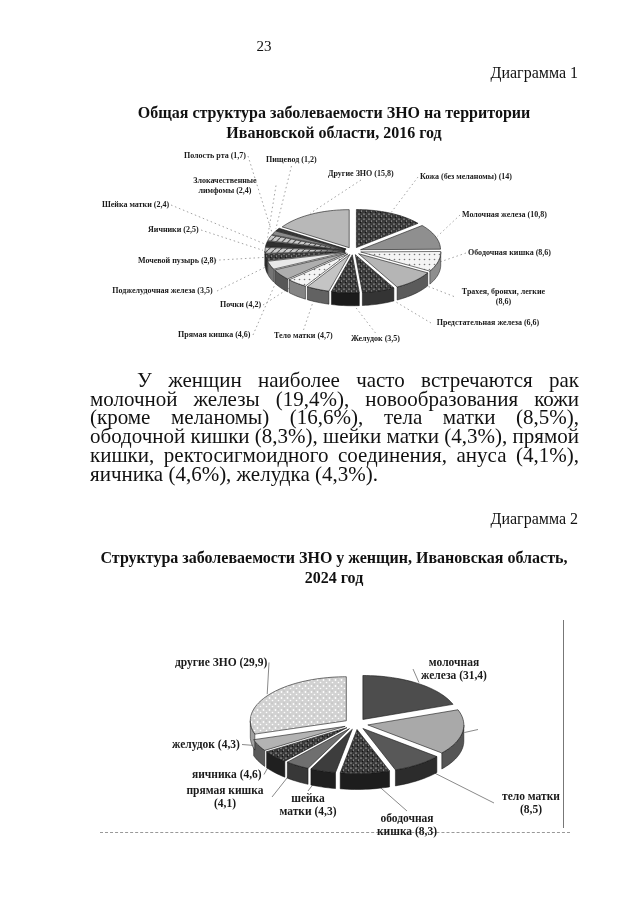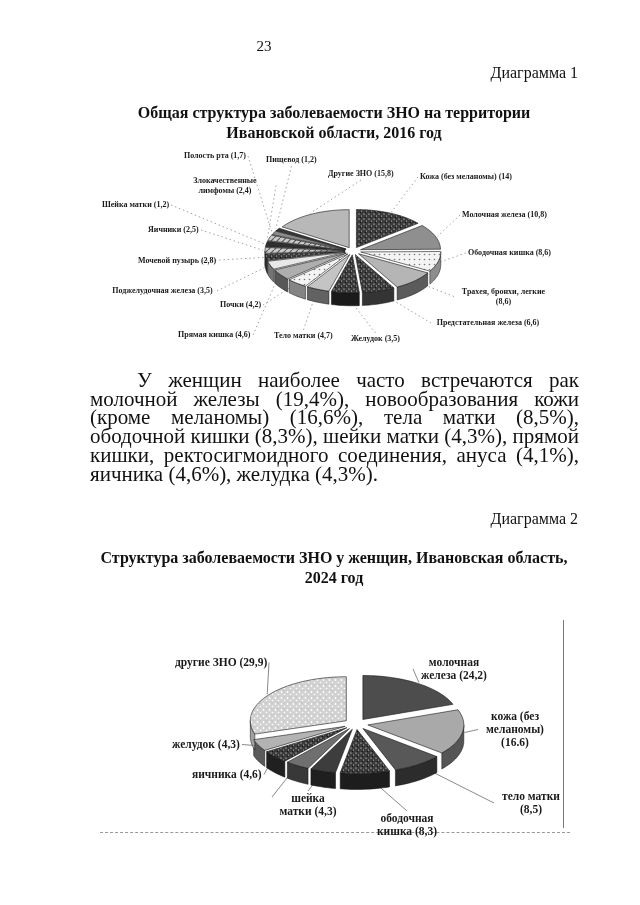--- a/index.html
+++ b/index.html
@@ -109,21 +109,21 @@
         <path d="M 257.7938075951568,101.34970541269874 L 183.98,86.70 L 185.12,85.46 L 186.36,84.24 L 187.69,83.04 Z" fill="#8a8a8a" stroke="#161616" stroke-width="0.6"></path>
         <path d="M 258.13978675045075,101.04512977163027 L 188.04,82.74 L 189.54,81.50 L 191.14,80.28 Z" fill="#383838" stroke="#161616" stroke-width="0.6"></path>
         <path d="M 261.1900943706565,99.65859802127589 L 194.19,78.90 L 195.98,77.65 L 197.87,76.44 L 199.86,75.26 L 201.95,74.12 L 204.13,73.03 L 206.40,71.97 L 208.75,70.96 L 211.19,69.99 L 213.71,69.07 L 216.31,68.20 L 218.97,67.38 L 221.70,66.61 L 224.50,65.89 L 227.35,65.23 L 230.25,64.62 L 233.20,64.06 L 236.20,63.56 L 239.24,63.12 L 242.31,62.73 L 245.41,62.41 L 248.54,62.14 L 251.68,61.93 L 254.84,61.78 L 258.01,61.69 L 261.19,61.66 Z" fill="#b8b8b8" stroke="#161616" stroke-width="0.6"></path>
       </g>
     </svg>
   <div class="plabel nw" style="left:96px;top:3px;">Полость рта (1,7)</div>
   <div class="plabel nw" style="left:178px;top:7px;">Пищевод (1,2)</div>
   <div class="plabel nw" style="left:240px;top:21px;">Другие ЗНО (15,8)</div>
   <div class="plabel nw" style="left:332px;top:24px;">Кожа (без меланомы) (14)</div>
   <div class="plabel" style="left:88px;top:28px;width:98px;">Злокачественные лимфомы (2,4)</div>
-  <div class="plabel nw" style="left:14px;top:52px;">Шейка матки (1,2)</div>
+  <div class="plabel nw" style="left:14px;top:52px;">Шейка матки (2,4)</div>
   <div class="plabel nw" style="left:374px;top:62px;">Молочная железа (10,8)</div>
   <div class="plabel nw" style="left:60px;top:77px;">Яичники (2,5)</div>
   <div class="plabel nw" style="left:380px;top:100px;">Ободочная кишка (8,6)</div>
   <div class="plabel nw" style="left:34px;top:108px;padding-left:16px;">Мочевой пузырь (2,8)</div>
   <div class="plabel" style="left:22px;top:138px;width:105px;">Поджелудочная железа (3,5)</div>
   <div class="plabel" style="left:368px;top:139px;width:95px;">Трахея, бронхи, легкие (8,6)</div>
   <div class="plabel nw" style="left:132px;top:152px;">Почки (4,2)</div>
   <div class="plabel" style="left:345px;top:170px;width:110px;">Предстательная железа (6,6)</div>
   <div class="plabel nw" style="left:90px;top:182px;">Прямая кишка (4,6)</div>
   <div class="plabel nw" style="left:186px;top:183px;">Тело матки (4,7)</div>
@@ -191,20 +191,20 @@
         <path d="M 262.90006302451934,116.49982344583763 L 336.87,144.55 L 334.48,145.82 L 331.99,147.05 L 329.40,148.23 L 326.71,149.37 L 323.93,150.47 L 321.06,151.51 L 318.10,152.50 L 315.06,153.44 L 311.95,154.32 L 308.77,155.15 L 305.52,155.93 L 302.21,156.64 L 298.84,157.30 L 295.42,157.90 Z" fill="#585858" stroke="#161616" stroke-width="0.6"></path>
         <path d="M 257.0166558657049,117.48022577104526 L 289.54,158.88 L 286.15,159.41 L 282.72,159.87 L 279.26,160.28 L 275.77,160.63 L 272.25,160.92 L 268.71,161.15 L 265.15,161.32 L 261.58,161.43 L 258.01,161.48 L 254.43,161.46 L 250.86,161.39 L 247.30,161.25 L 243.75,161.06 L 240.21,160.80 Z" fill="url(#pp1-speckle)" stroke="#161616" stroke-width="0.6"></path>
         <path d="M 252.327668293738,117.23612444820122 L 235.53,160.56 L 231.89,160.23 L 228.29,159.83 L 224.72,159.38 L 221.19,158.86 L 217.71,158.28 L 214.28,157.63 L 210.91,156.93 Z" fill="#3d3d3d" stroke="#161616" stroke-width="0.6"></path>
         <path d="M 249.4748742066545,116.6158224895881 L 208.06,156.31 L 204.90,155.58 L 201.80,154.81 L 198.77,153.98 L 195.80,153.10 L 192.91,152.17 L 190.09,151.19 L 187.36,150.16 Z" fill="#6f6f6f" stroke="#161616" stroke-width="0.6"></path>
         <path d="M 246.9986671644345,115.63721525928008 L 184.88,149.18 L 182.28,148.13 L 179.76,147.04 L 177.33,145.91 L 174.99,144.73 L 172.74,143.52 L 170.59,142.28 L 168.54,140.99 L 166.60,139.68 Z" fill="url(#pp1-speckle)" stroke="#161616" stroke-width="0.6"></path>
         <path d="M 245.1581804268036,114.3574088107632 L 164.76,138.40 L 162.79,136.96 L 160.95,135.49 L 159.23,133.98 L 157.65,132.45 L 156.19,130.88 L 154.86,129.30 L 153.67,127.69 Z" fill="#b3b3b3" stroke="#161616" stroke-width="0.6"></path>
         <path d="M 246.3140029210432,108.75321827854039 L 154.83,122.09 L 153.74,120.40 L 152.80,118.70 L 152.00,116.97 L 151.36,115.24 L 150.87,113.50 L 150.54,111.74 L 150.35,109.99 L 150.32,108.23 L 150.44,106.47 L 150.72,104.72 L 151.15,102.97 L 151.73,101.23 L 152.46,99.51 L 153.34,97.79 L 154.37,96.10 L 155.55,94.43 L 156.87,92.77 L 158.33,91.15 L 159.94,89.55 L 161.68,87.99 L 163.56,86.45 L 165.57,84.95 L 167.71,83.49 L 169.97,82.07 L 172.36,80.70 L 174.87,79.37 L 177.49,78.08 L 180.21,76.84 L 183.05,75.66 L 185.99,74.53 L 189.02,73.45 L 192.14,72.43 L 195.35,71.46 L 198.64,70.56 L 202.01,69.72 L 205.45,68.94 L 208.95,68.22 L 212.52,67.57 L 216.14,66.98 L 219.80,66.46 L 223.51,66.01 L 227.26,65.63 L 231.03,65.31 L 234.83,65.07 L 238.65,64.89 L 242.48,64.79 L 246.31,64.75 Z" fill="url(#pp1-noise)" stroke="#161616" stroke-width="0.6"></path>
       </g>
     </svg>
   <div class="plabel p2l nw" style="left:75px;top:44px;">другие ЗНО (29,9)</div>
-  <div class="plabel p2l" style="left:315px;top:44px;width:78px;">молочная железа (24,2)</div>
-  <div class="plabel p2l" style="left:380px;top:98px;width:70px;">кожа (без меланомы) (16.6)</div>
+  <div class="plabel p2l" style="left:315px;top:44px;width:78px;">молочная железа (31,4)</div>
   <div class="plabel p2l" style="left:396px;top:178px;width:70px;">тело матки (8,5)</div>
   <div class="plabel p2l" style="left:268px;top:200px;width:78px;">ободочная кишка (8,3)</div>
   <div class="plabel p2l" style="left:176px;top:180px;width:64px;">шейка матки (4,3)</div>
+  <div class="plabel p2l" style="left:80px;top:172px;width:90px;">прямая кишка (4,1)</div>
   <div class="plabel p2l nw" style="left:92px;top:156px;">яичника (4,6)</div>
   <div class="plabel p2l nw" style="left:72px;top:126px;">желудок (4,3)</div>
 </div>
 
 </body></html>

